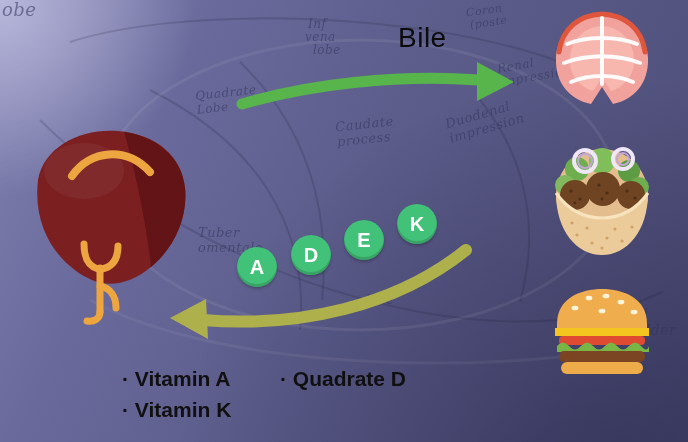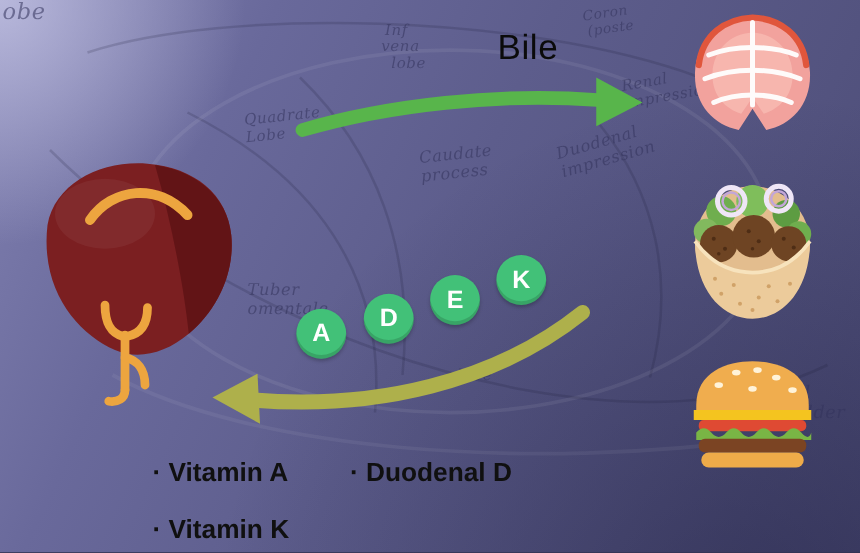--- a/index.html
+++ b/index.html
@@ -49,21 +49,21 @@
     display:flex;align-items:center;justify-content:center;
     box-shadow:inset 0 -3px 0 rgba(0,0,0,.15), 0 2px 3px rgba(0,0,0,.22);
   }
   .vitA{left:237px;top:247px}
   .vitD{left:291px;top:235px}
   .vitE{left:344px;top:220px}
   .vitK{left:397px;top:204px}
 
   .legend{
     position:absolute;left:122px;top:367px;z-index:5;
-    display:grid;grid-template-columns:158px 158px;row-gap:21px;
+    display:grid;grid-template-columns:158px 158px;row-gap:7px;
     font-size:21px;font-weight:bold;color:#101010;
   }
 </style>
 </head>
 <body>
 
 <div class="stage">
 
   <svg class="etch" width="688" height="442" viewBox="0 0 688 442">
     <g fill="none" stroke="rgba(25,25,55,0.18)" stroke-width="2">
@@ -195,17 +195,17 @@
 
   <div class="bile">Bile</div>
 
   <div class="vit vitA">A</div>
   <div class="vit vitD">D</div>
   <div class="vit vitE">E</div>
   <div class="vit vitK">K</div>
 
   <div class="legend">
     <span>· Vitamin A</span>
-    <span>· Duodenal D</span>
+    <span>· Quadrate D</span>
     <span>· Vitamin K</span>
   </div>
 
 </div>
 
 </body></html>

